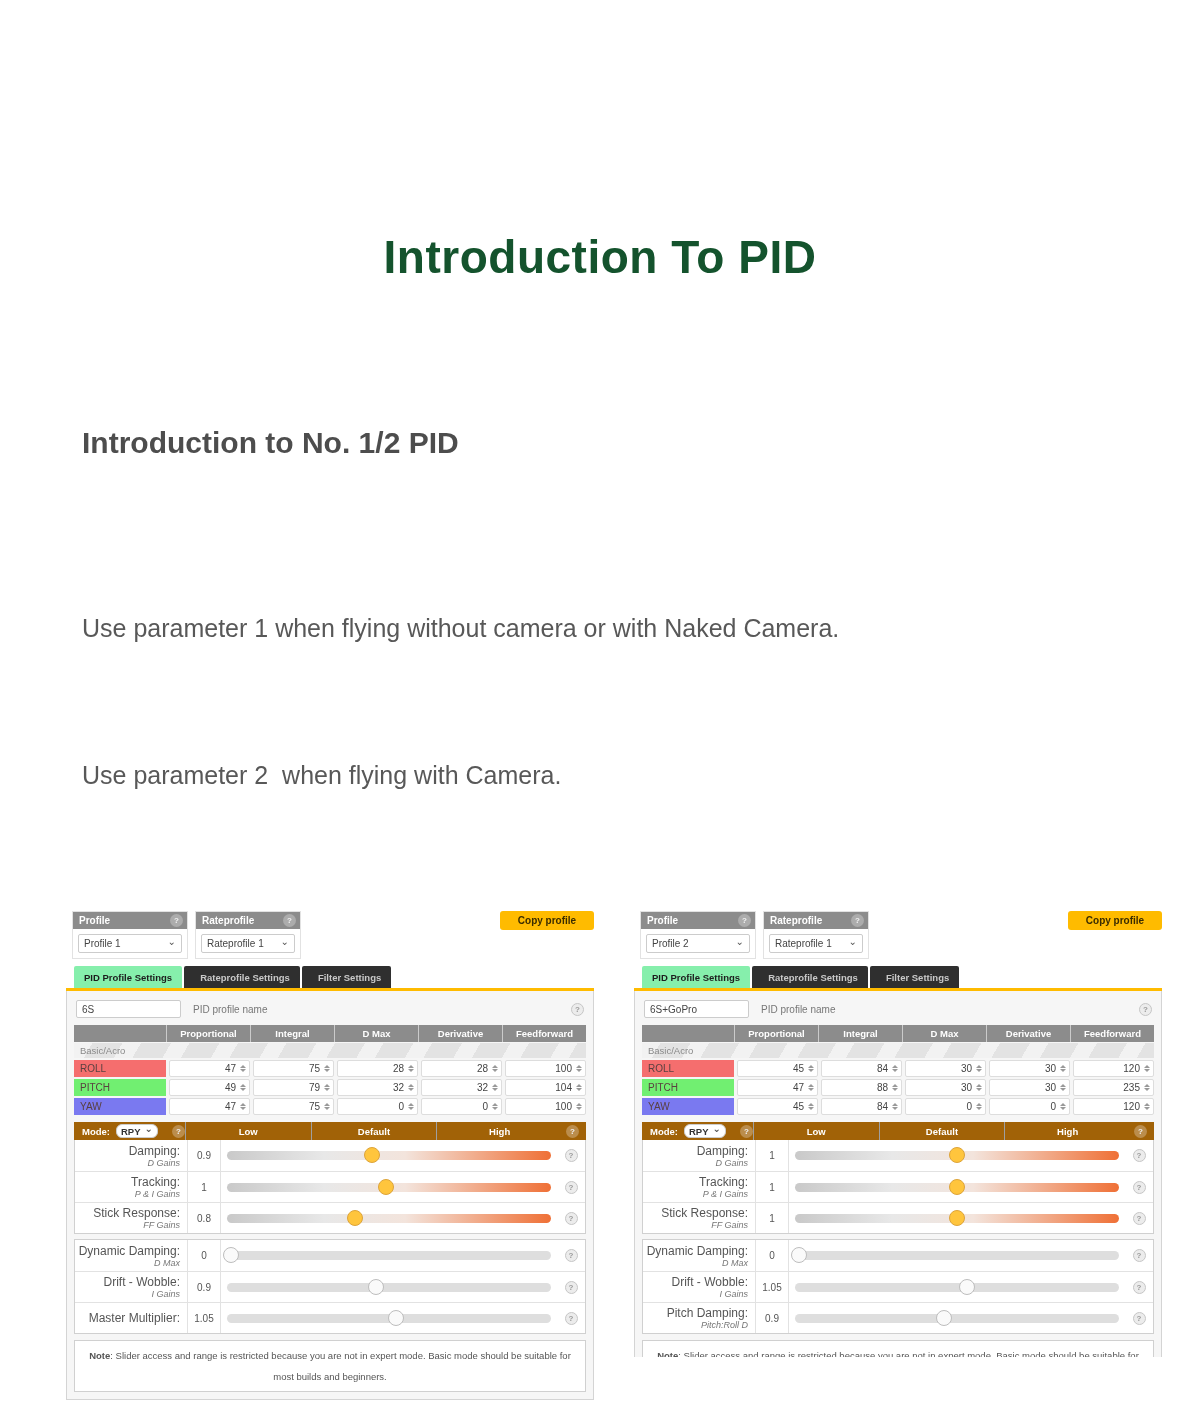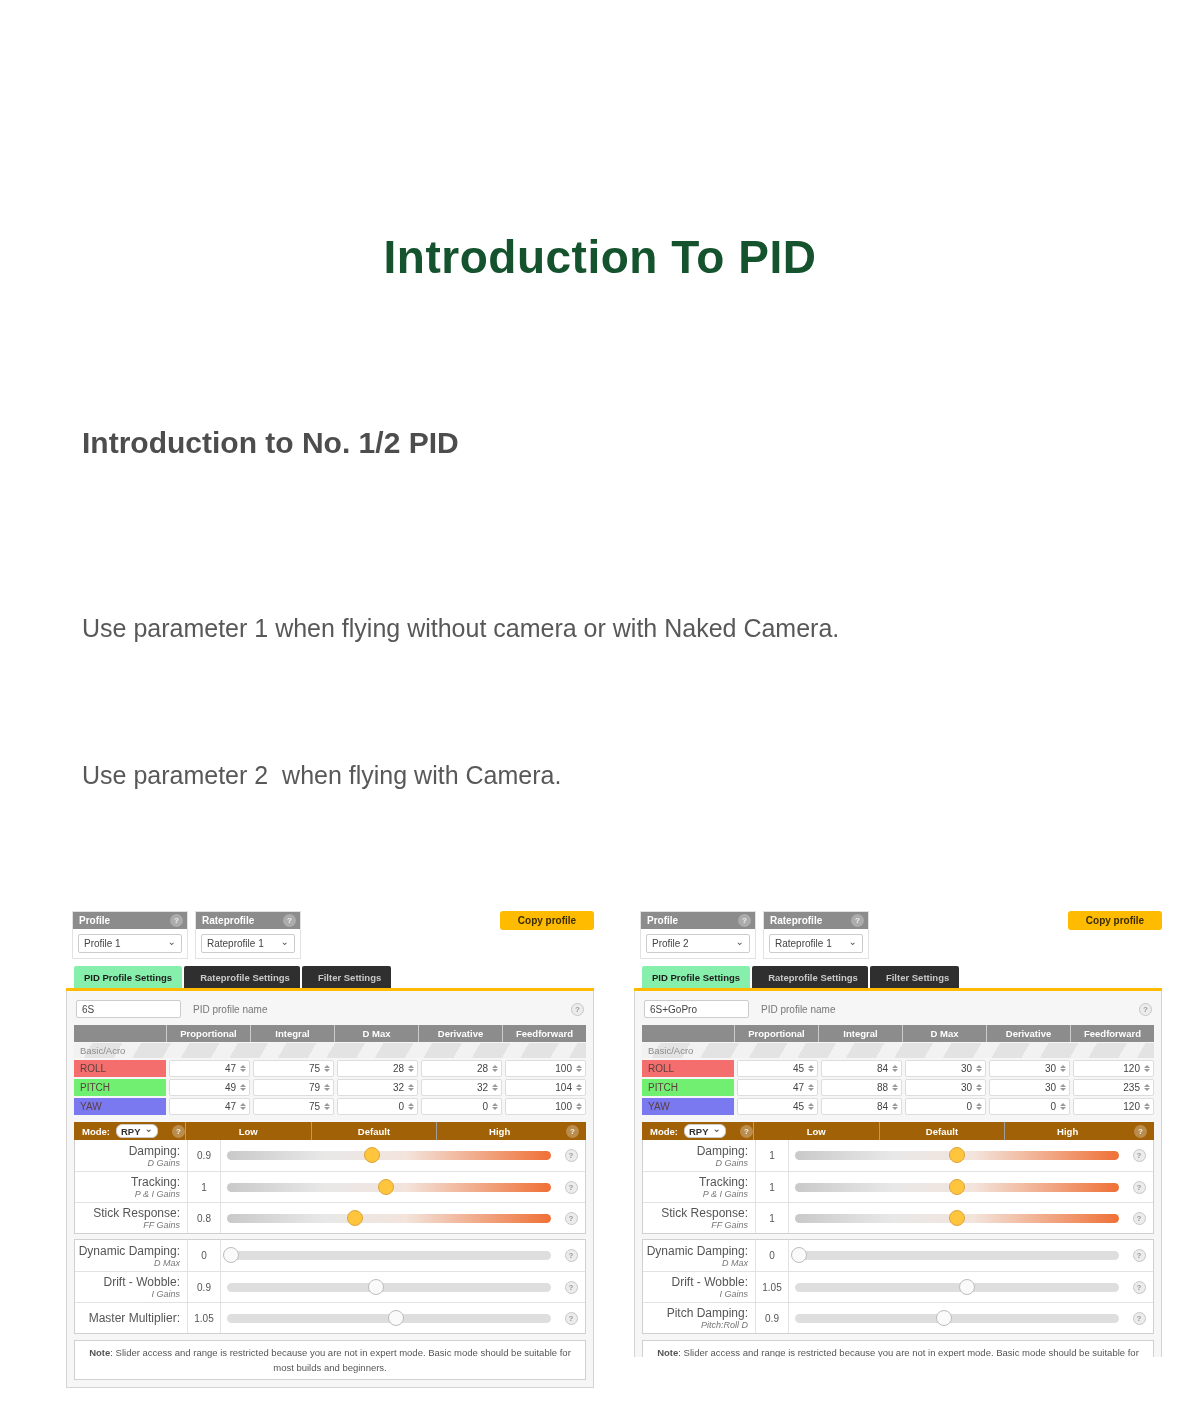--- a/index.html
+++ b/index.html
@@ -103,21 +103,21 @@
   .s-track { position:absolute; left:6px; right:6px; top:11px; height:9px; border-radius:5px;
              background:linear-gradient(90deg,#c9c9c9 0%,#e8e8e8 30%,#f3e4dc 55%,#ef7036 100%); }
   .s-knob { position:absolute; top:7px; width:16px; height:16px; border-radius:50%;
             background:#ffc53d; border:1px solid #dda43a; }
   .s-row.disabled .s-track { background:#dedede; }
   .s-row.disabled .s-knob  { background:#fafafa; border:1px solid #bdbdbd; }
   .s-help { width:28px; flex:0 0 auto; display:flex; align-items:center; justify-content:center; }
 
   
   .note { border:1px solid #d0d0d0; background:#fff; margin-top:6px; padding:4px 6px;
-          text-align:center; font-size:9.5px; color:#555; line-height:15px; }
+          text-align:center; font-size:9.5px; color:#555; line-height:21px; }
 </style>
 </head>
 <body>
 
 <h1 class="title">Introduction To PID</h1>
 <h2 class="heading">Introduction to No. 1/2 PID</h2>
 <p class="intro">
   <span class="line">Use parameter 1 when flying without camera or with Naked Camera.</span>
   <span class="line">Use parameter 2  when flying with Camera.</span>
 </p>

